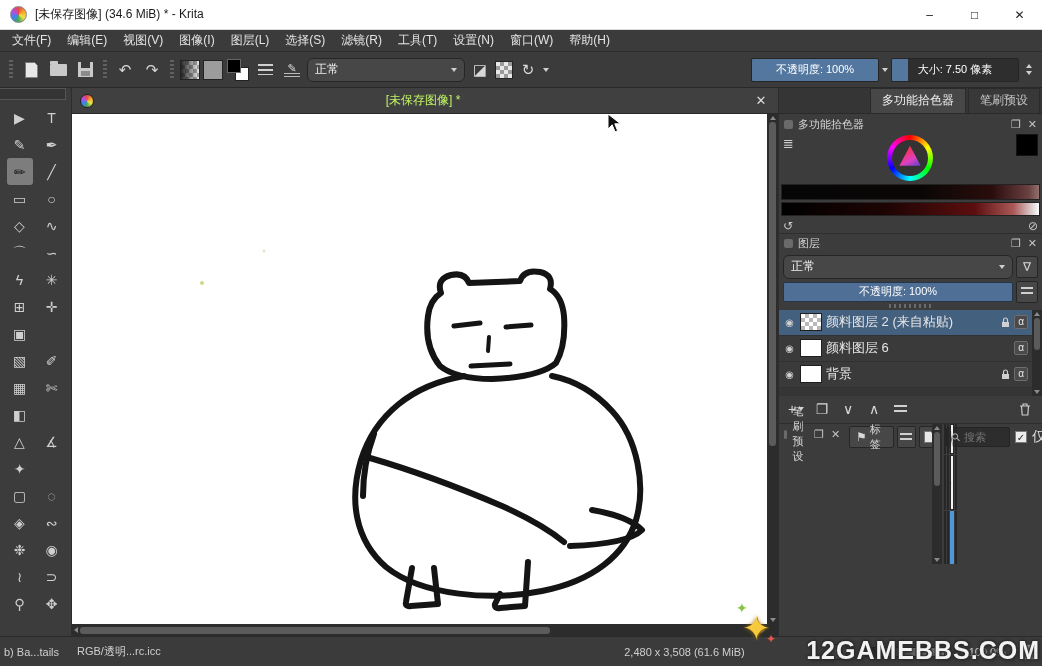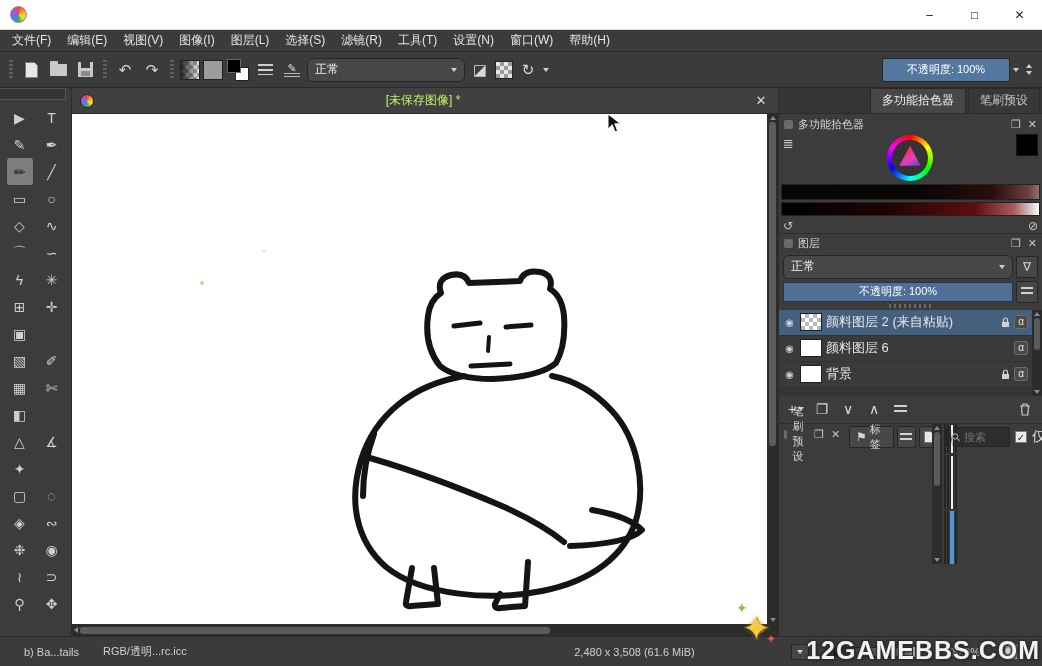--- a/index.html
+++ b/index.html
@@ -149,21 +149,21 @@
   .search-row { height:26px; display:flex; align-items:center; gap:5px; padding:0 4px; }
   .search-box { flex:1; height:20px; background:#2d2d2d; border:1px solid #242424; border-radius:2px;
     display:flex; align-items:center; gap:4px; padding:0 5px; }
   .search-glyph { font-size:11px; color:#aaa; display:inline-block; transform:rotate(-45deg); }
   .search-box input { flex:1; background:transparent; border:none; outline:none; color:#ddd; font-size:11px; width:40px; }
   .chk { width:12px; height:12px; background:#ececec; border:1px solid #7a7a7a; color:#1e1e1e;
     font-size:10px; line-height:11px; text-align:center; flex:none; }
   .chk-label { font-size:14px; color:#e2e2e2; white-space:nowrap; }
   
   .statusbar { position:absolute; left:0; right:0; bottom:0; height:30px; background:#3b3b3b;
-    border-top:1px solid #2a2a2a; display:flex; align-items:center; gap:24px; padding:0 24px;
+    border-top:1px solid #2a2a2a; display:flex; align-items:center; gap:18px; padding:0 4px;
     font-size:11px; color:#cfcfcf; }
   .st-flex { flex:1; }
   .st-gap { width:48px; }
   .mini-combo { width:18px; height:16px; background:#474747; border:1px solid #262626; display:flex; align-items:center; justify-content:center; }
   .zoom-track { width:86px; height:10px; border:1px solid #222; position:relative;
     background:linear-gradient(to right,#151515,#c9c9c9); }
   .zoom-thumb { position:absolute; right:2px; top:-2px; width:4px; height:12px; background:#e2e2e2; border:1px solid #333; }
   .corner-btn { width:14px; height:16px; background:#d8d8d8; border:1px solid #555; margin-left:auto; }
   
   .wm-star { position:absolute; left:736px; top:602px; width:48px; height:56px; z-index:70; pointer-events:none; }
@@ -171,20 +171,21 @@
   .wm-star .s2 { position:absolute; left:0; top:-2px; font-size:14px; color:#86c540; }
   .wm-star .s3 { position:absolute; left:30px; top:30px; font-size:12px; color:#e2574b; }
   .wm-text { position:absolute; right:2px; bottom:1px; z-index:70; font-size:25px; font-weight:bold; letter-spacing:1px;
     color:#f2f2f2; text-shadow:2px 2px 3px #2c2c2c,-1px -1px 2px #2c2c2c,1px -1px 2px #2c2c2c,-1px 1px 2px #2c2c2c; pointer-events:none; }
 </style>
 </head>
 <body>
 
 <div class="titlebar">
   <div class="app-icon"></div>
+  <span class="title-text">[未保存图像] (34.6 MiB) * - Krita</span>
   <div class="win-btns">
     <div class="win-btn">–</div>
     <div class="win-btn">□</div>
     <div class="win-btn">✕</div>
   </div>
 </div>
 
 <div class="menubar">
 
     <span class="menu-item">文件(F)</span>
@@ -247,20 +248,24 @@
   <div class="tb-btn">◪</div>
   <div class="swatch checker" style="width:18px;height:18px;"></div>
   <div class="tb-btn">↻</div>
   <span class="caret"></span>
   <div class="right-group">
     <div class="slider op-slider">
       <div class="fill"></div>
       <span class="txt">不透明度: 100%</span>
     </div>
     <span class="caret"></span>
+    <div class="slider sz-slider">
+      <div class="fill"></div>
+      <span class="txt">大小: 7.50 像素</span>
+    </div>
     <div class="spin">
       <span class="caret-up"></span>
       <span class="caret"></span>
     </div>
   </div>
 </div>
 
 <div class="toolbox">
   <div class="toolbox-header"></div>
   <div class="tools">

